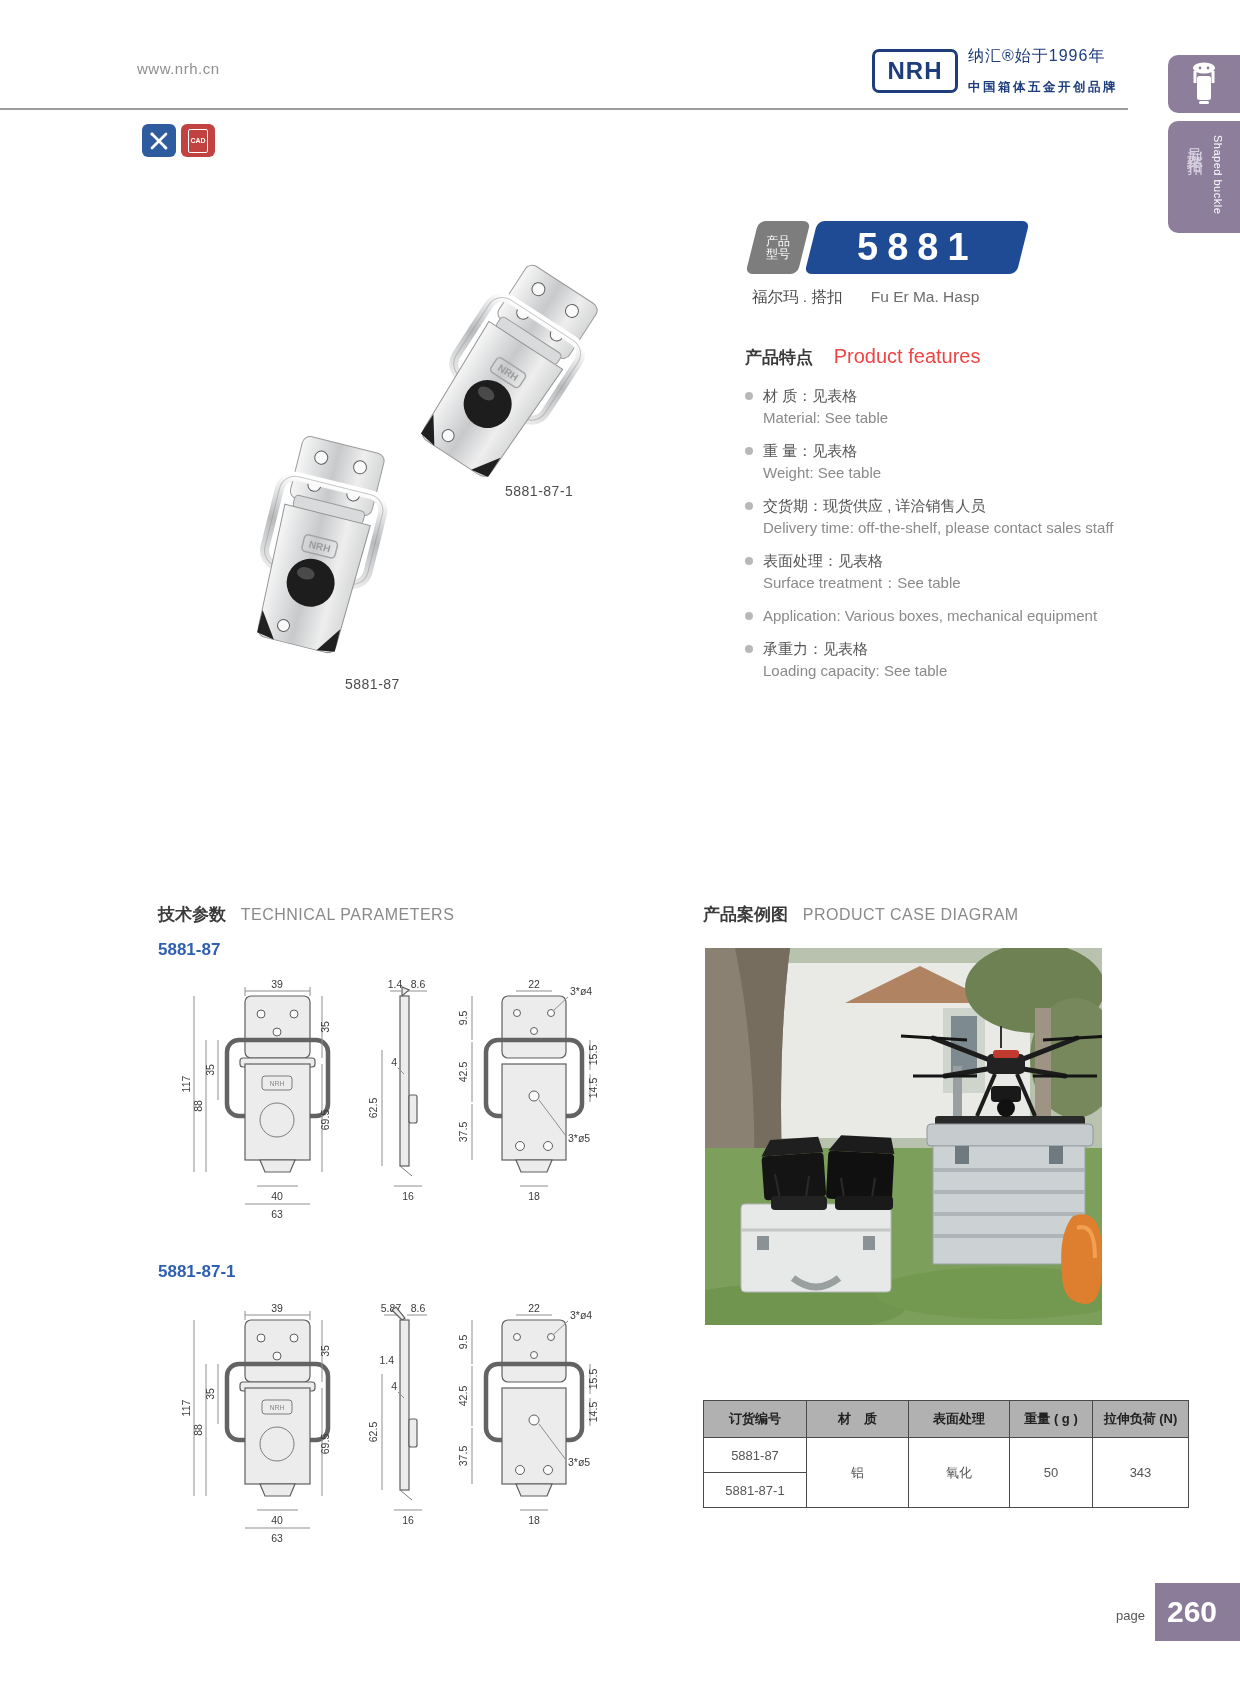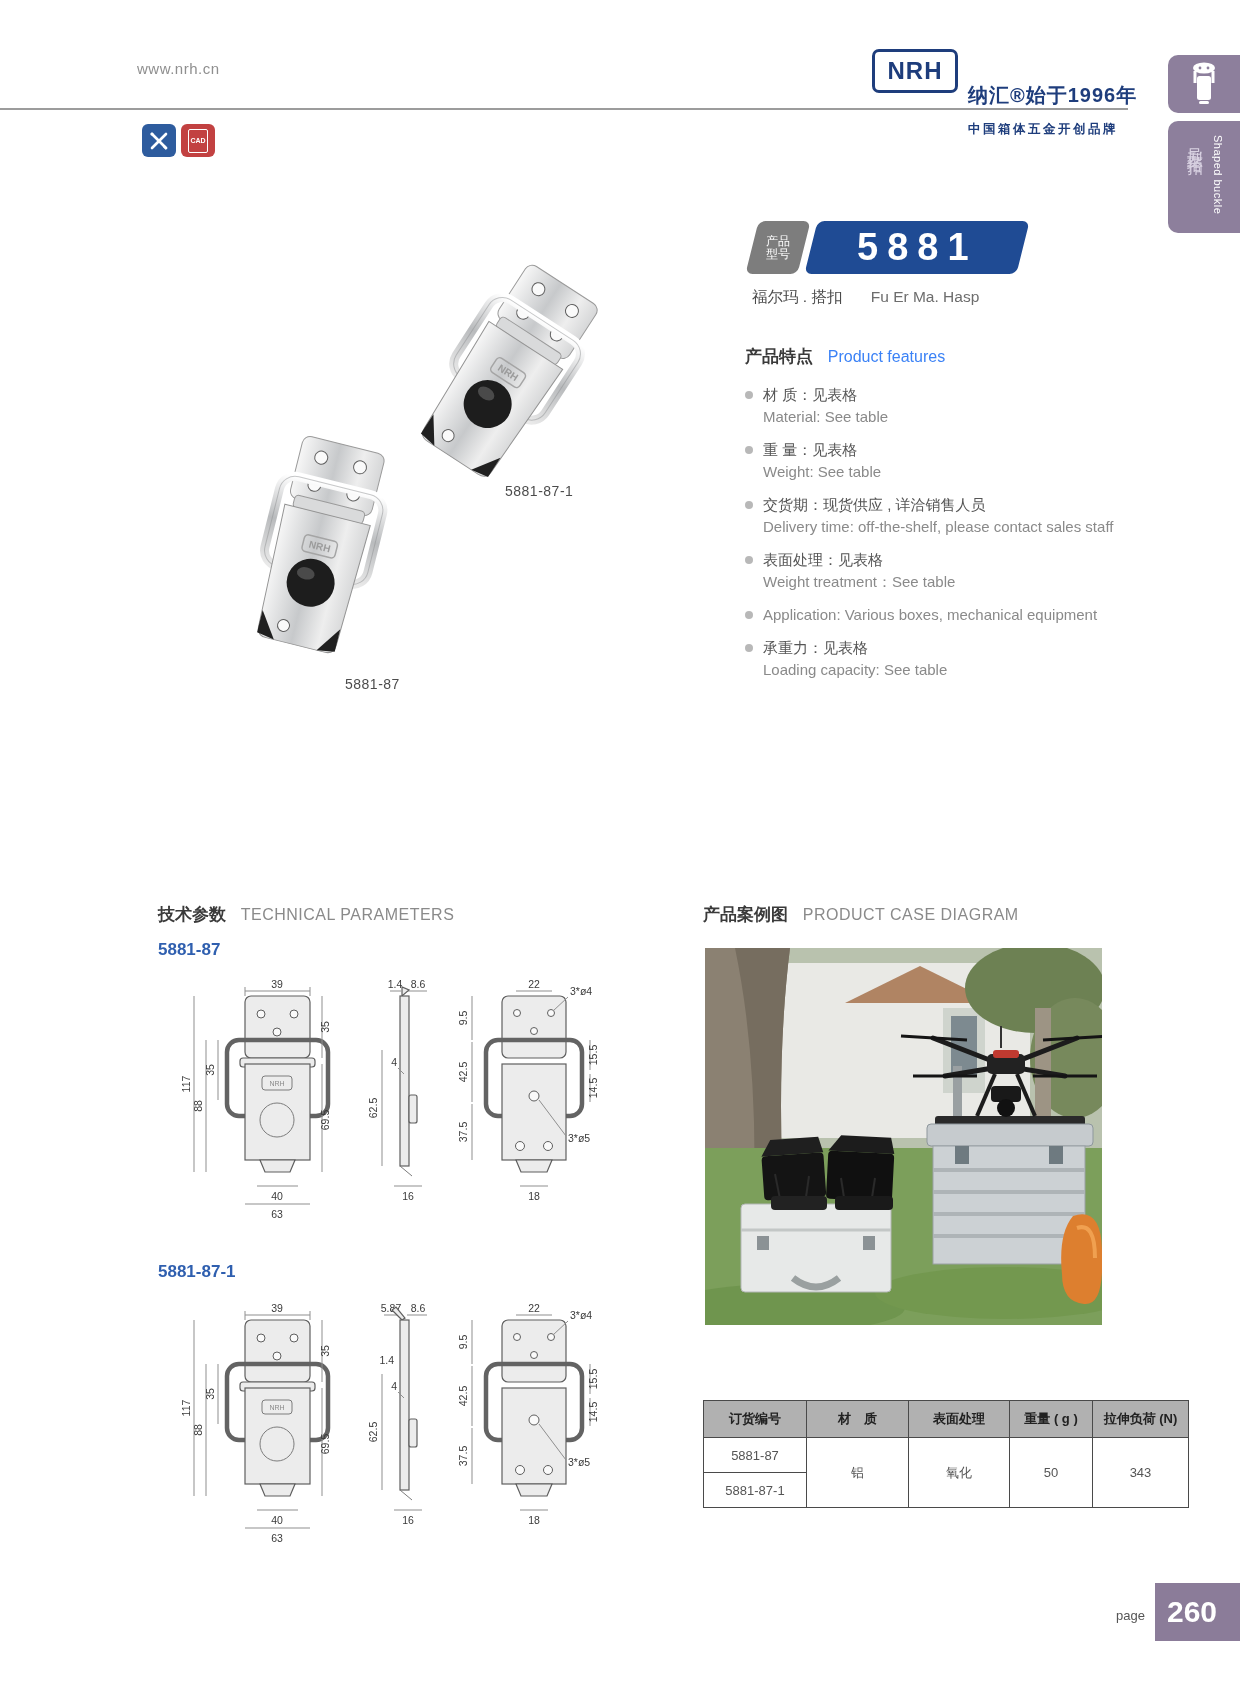--- a/index.html
+++ b/index.html
@@ -7,21 +7,21 @@
         font-family:"Liberation Sans","DejaVu Sans",sans-serif;color:#444;}
   .abs{position:absolute;}
 
   
   .website{left:137px;top:60px;font-size:15px;color:#8f8f8f;letter-spacing:.5px;}
   .top-rule{left:0;top:108px;width:1128px;height:2px;background:#9c9c9c;}
   .logo-box{left:872px;top:49px;width:80px;height:38px;border:3px solid #1e3d7c;border-radius:7px;
             display:flex;align-items:center;justify-content:center;font-weight:bold;font-size:24px;
             color:#1e3d7c;letter-spacing:1px;}
   .brand{left:968px;top:46px;width:170px;color:#1e3d7c;}
-  .brand .l1{font-size:20px;font-weight:bold;letter-spacing:1px;margin-top:36px;}
+  .brand .l1{font-size:16px;font-weight:normal;letter-spacing:1px;}
   .brand .l2{font-size:12.5px;font-weight:bold;letter-spacing:2.5px;margin-top:12px;}
   .icon-sq{width:34px;height:33px;border-radius:6px;display:flex;align-items:center;justify-content:center;}
   .icon-blue{left:142px;top:124px;background:#2e5c9e;}
   .icon-red{left:181px;top:124px;background:#c24141;flex-direction:column;}
   .cad-doc{width:18px;height:22px;border:1.5px solid #fff;border-radius:2px;position:relative;
            display:flex;align-items:center;justify-content:center;}
   .cad-txt{font-size:7px;color:#fff;font-weight:bold;}
 
   
   .side-tab{left:1168px;width:72px;background:#8d7f9c;border-radius:10px 0 0 10px;}
@@ -36,21 +36,21 @@
   .badge-gray .in{transform:skewX(14deg);color:#fff;font-size:12px;line-height:13px;text-align:center;}
   .badge-blue{left:811px;top:221px;width:212px;height:53px;background:#1f4b94;border-radius:7px;
               transform:skewX(-14deg);display:flex;align-items:center;justify-content:center;}
   .badge-blue .in{transform:skewX(14deg);color:#fff;font-size:38px;font-weight:bold;letter-spacing:9px;}
   .prod-name{left:752px;top:287px;font-size:15.5px;color:#4a4a4a;}
   .prod-name .en{color:#6d6d6d;margin-left:24px;}
 
   
   .features{left:745px;top:345px;width:400px;}
   .f-title{font-size:17px;color:#3a3a3a;font-weight:bold;}
-  .f-title .en{font-size:16px;color:#3b82f6;font-weight:normal;margin-left:10px;}
+  .f-title .en{font-size:20px;color:#ef4444;font-weight:normal;margin-left:16px;}
   .features ul{list-style:none;margin:16px 0 0 0;padding:0;}
   .features li{position:relative;padding-left:18px;margin-bottom:11px;}
   .features li::before{content:"";position:absolute;left:0;top:7px;width:8px;height:8px;border-radius:50%;background:#b8b8b8;}
   .f-cn{font-size:15px;color:#555;line-height:22px;}
   .f-en{font-size:15px;color:#8a8a8a;line-height:22px;}
 
   
   .sec-h{font-size:17px;color:#3a3a3a;font-weight:bold;}
   .sec-h .en{font-size:16px;color:#8a8a8a;font-weight:normal;margin-left:10px;letter-spacing:.5px;}
   .tech-h{left:158px;top:903px;}
@@ -196,21 +196,21 @@
       <li>
         <div class="f-cn">重  量：见表格</div>
         <div class="f-en">Weight: See table</div>
       </li>
       <li>
         <div class="f-cn">交货期：现货供应 , 详洽销售人员</div>
         <div class="f-en">Delivery time: off-the-shelf, please contact sales staff</div>
       </li>
       <li>
         <div class="f-cn">表面处理：见表格</div>
-        <div class="f-en">Weight treatment：See table</div>
+        <div class="f-en">Surface treatment：See table</div>
       </li>
       <li>
         <div class="f-en">Application: Various boxes, mechanical equipment</div>
       </li>
       <li>
         <div class="f-cn">承重力：见表格</div>
         <div class="f-en">Loading capacity: See table</div>
       </li>
     </ul>
   </div>

